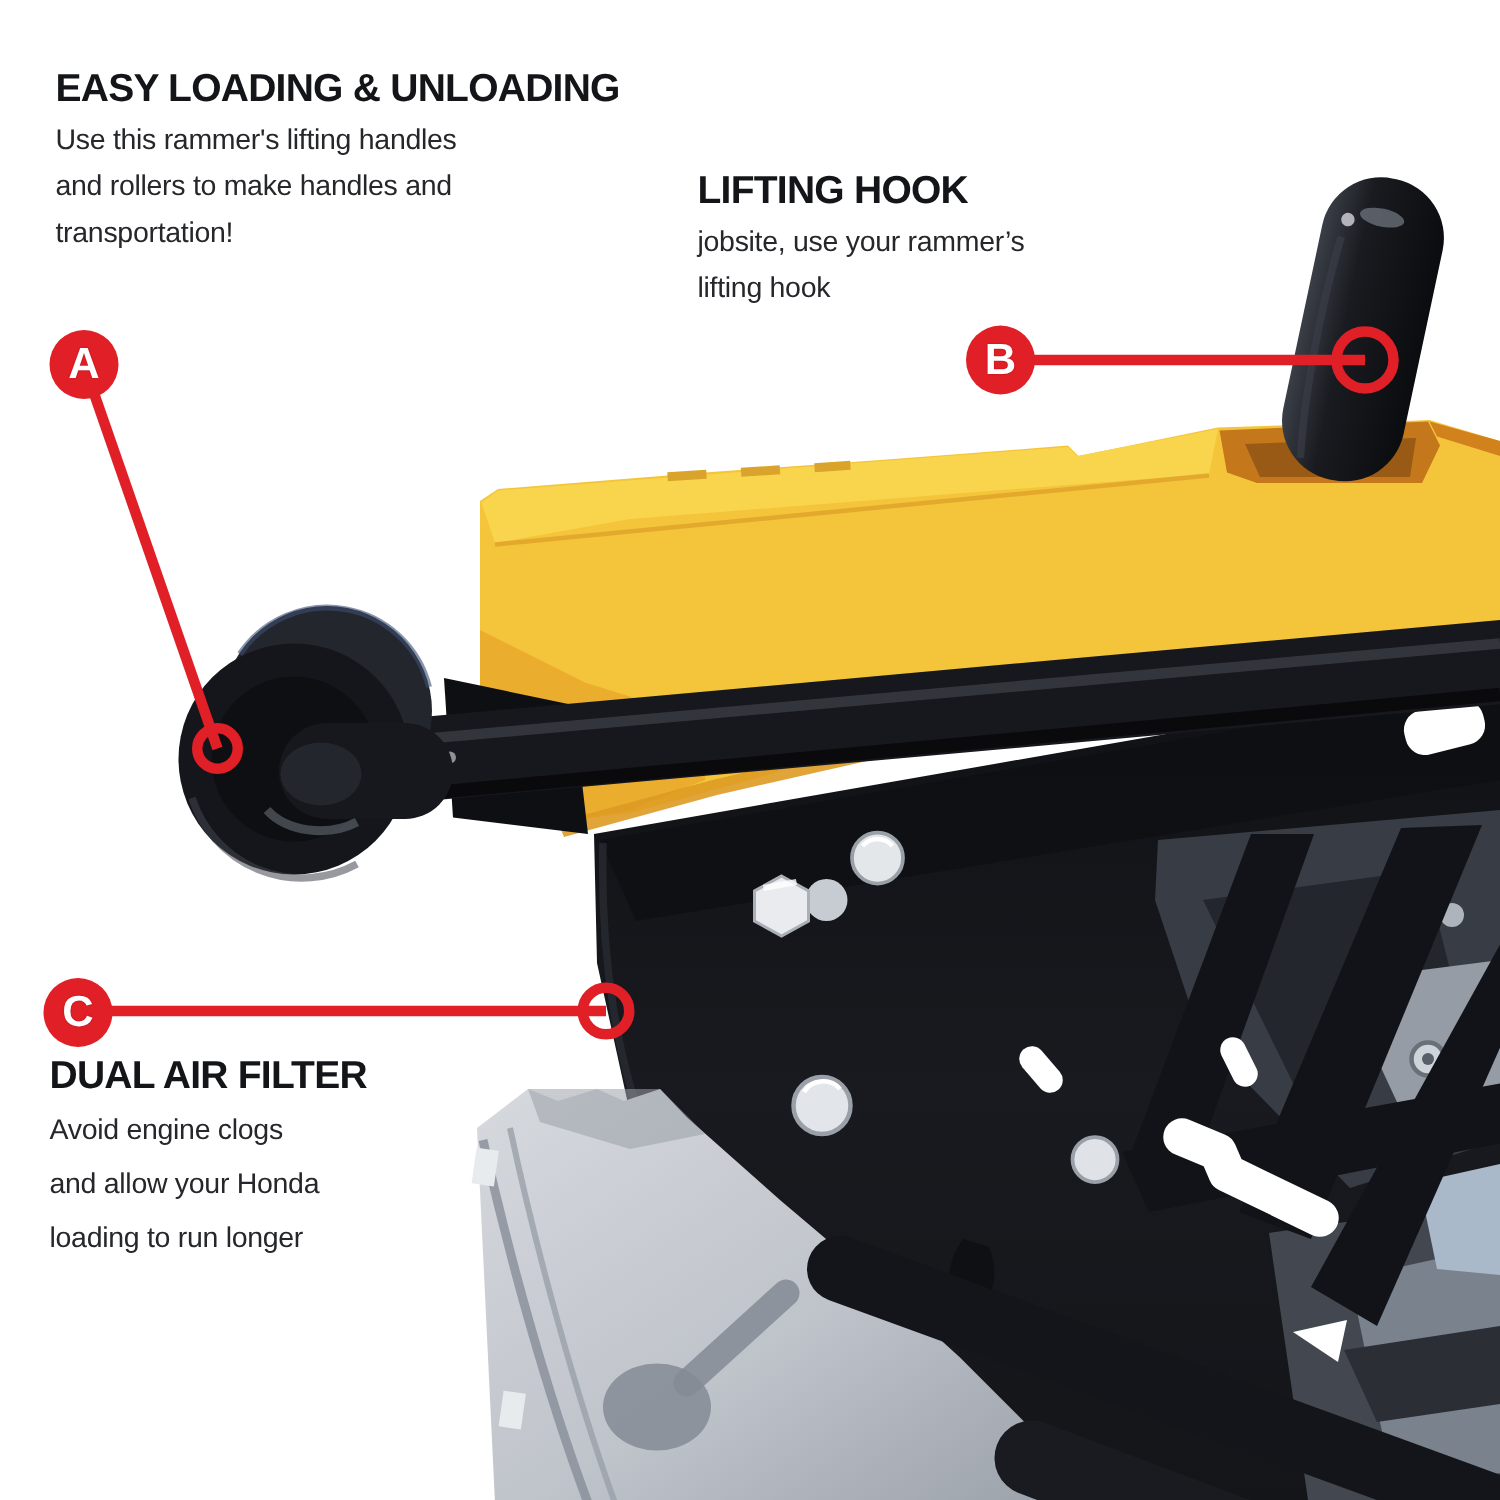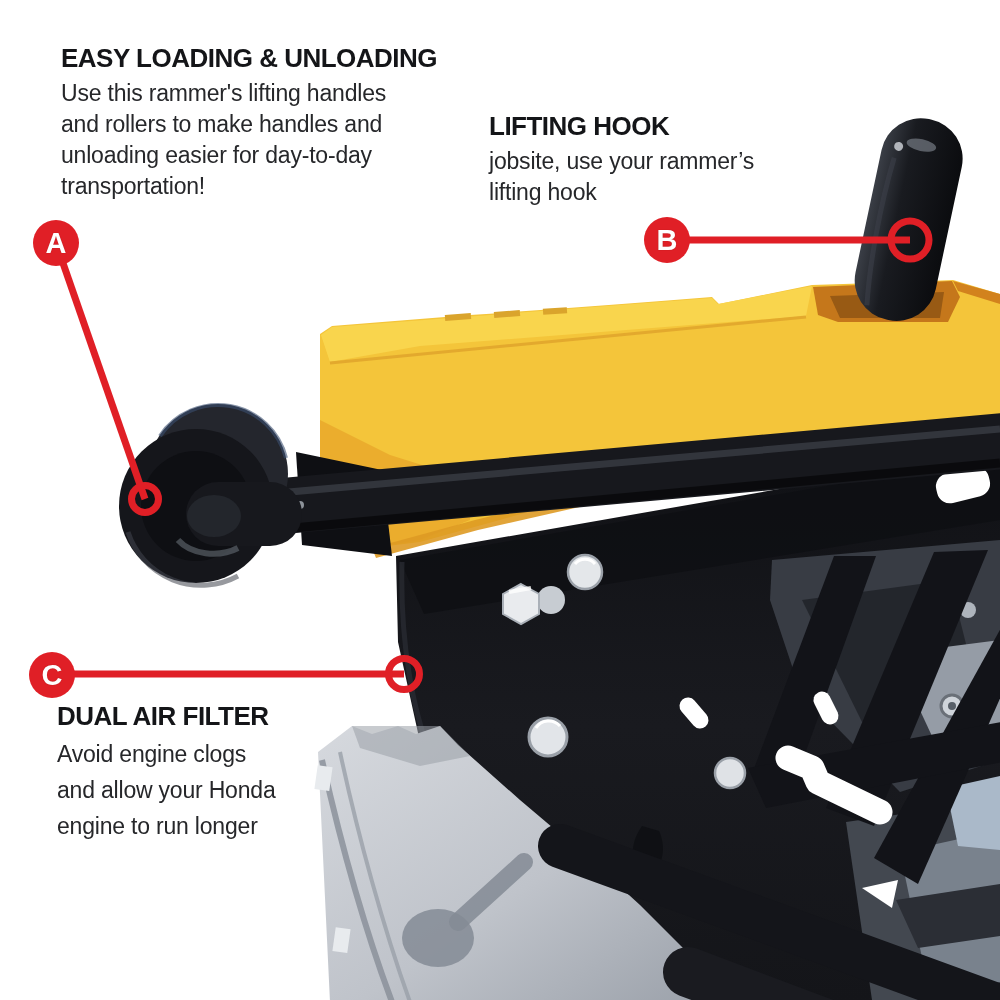--- a/index.html
+++ b/index.html
@@ -2,26 +2,26 @@
 <html><head>
 <meta charset="utf-8">
 <style>
   html,body{margin:0;padding:0;background:#ffffff;}
   #stage{
     position:relative;width:1000px;height:1000px;overflow:hidden;
     background:#ffffff;font-family:"Liberation Sans",sans-serif;
   }
   #machine-svg,#callout-svg{position:absolute;left:0;top:0;}
   #callout-svg{pointer-events:none;}
-  .callout-text{position:absolute;color:#26272a;margin-left:24px;}
+  .callout-text{position:absolute;color:#26272a;}
   .callout-title{
     font-weight:700;font-size:26px;letter-spacing:-0.5px;color:#141518;
     line-height:32px;margin-bottom:4px;white-space:nowrap;
   }
-  .callout-line{font-size:23px;letter-spacing:-0.2px;line-height:31px;white-space:nowrap;}
+  .callout-line{font-size:19px;letter-spacing:-0.2px;line-height:31px;white-space:nowrap;}
   #block-dual .callout-line{line-height:36px;}
   .badge{
     position:absolute;width:46px;height:46px;border-radius:50%;
     background:#E01F26;color:#ffffff;font-weight:700;font-size:29px;
     display:flex;align-items:center;justify-content:center;
     text-shadow:0 0 1px rgba(120,0,0,.6);
   }
 </style>
 </head>
 <body>
@@ -170,30 +170,29 @@
   </svg>
 
   <div class="badge" style="left:33px;top:220px;">A</div>
   <div class="badge" style="left:644px;top:217px;">B</div>
   <div class="badge" style="left:29px;top:652px;">C</div>
 
   <div class="callout-text" id="block-easy" style="left:37px;top:42px;">
     <div class="callout-title">EASY LOADING &amp; UNLOADING</div>
     <div class="callout-line">Use this rammer's lifting handles</div>
     <div class="callout-line">and rollers to make handles and</div>
-    <div class="callout-line">unloading easier for day-to-day</div>
     <div class="callout-line">transportation!</div>
   </div>
 
   <div class="callout-text" id="block-hook" style="left:465px;top:110px;">
     <div class="callout-title">LIFTING HOOK</div>
     <div class="callout-line">jobsite, use your rammer’s</div>
     <div class="callout-line">lifting hook</div>
   </div>
 
   <div class="callout-text" id="block-dual" style="left:33px;top:700px;">
     <div class="callout-title">DUAL AIR FILTER</div>
     <div class="callout-line">Avoid engine clogs</div>
     <div class="callout-line">and allow your Honda</div>
-    <div class="callout-line">engine to run longer</div>
+    <div class="callout-line">loading to run longer</div>
   </div>
 
 </div>
 
 </body></html>

